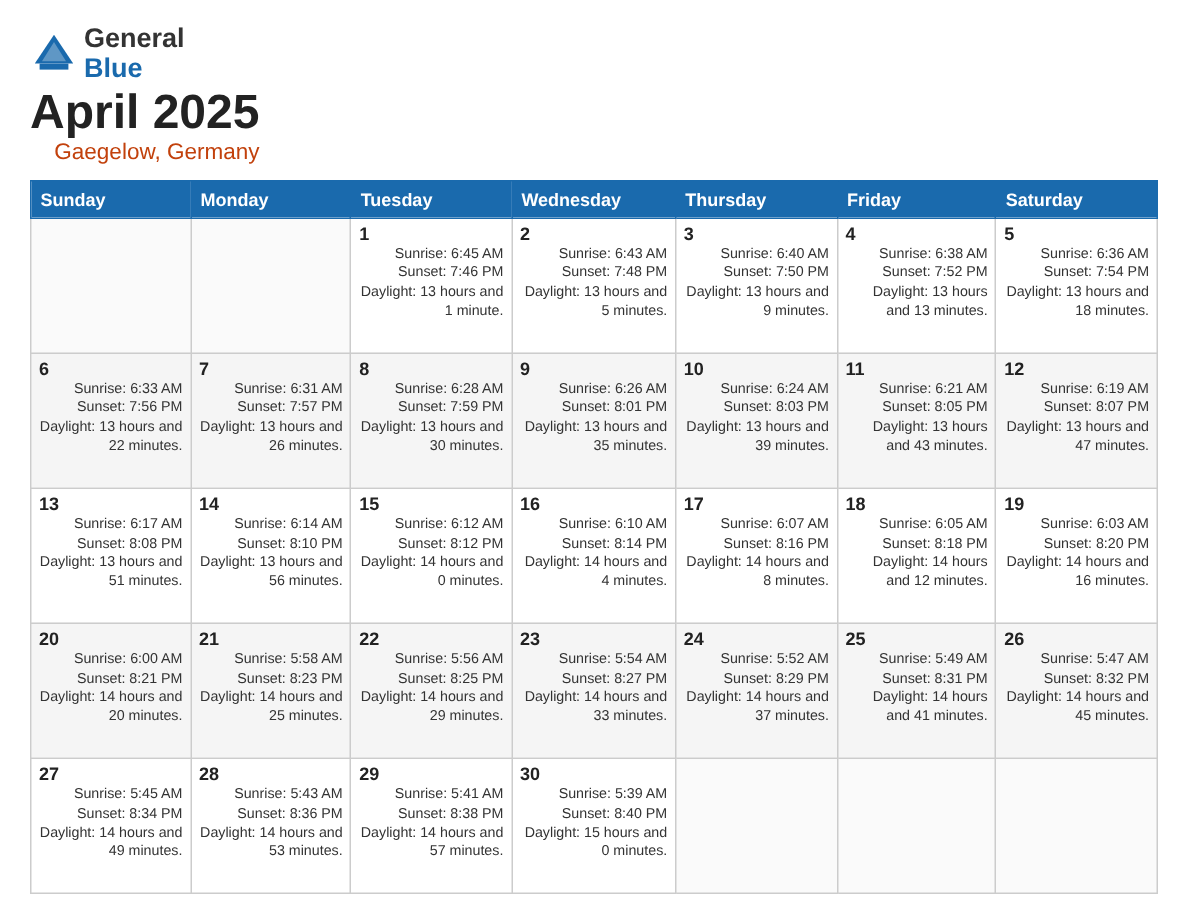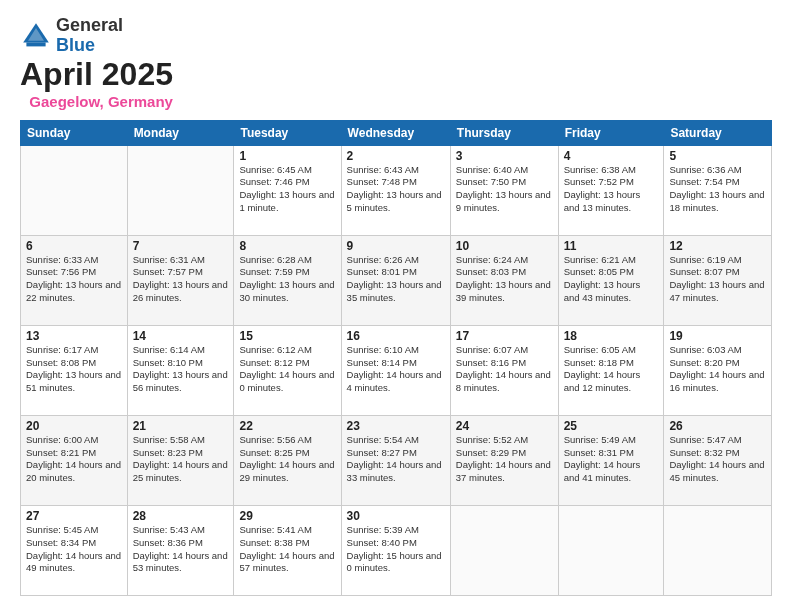--- a/index.html
+++ b/index.html
@@ -52,22 +52,21 @@
       text-align: right;
     }
     .month-title {
       font-size: 32px;
       font-weight: bold;
       color: #222;
       text-align: center;
     }
     .location {
       font-size: 15px;
-      color: #ec4899;
-      font-weight: bold;
+      color: #c2410c;
     }
     .calendar {
       width: 100%;
       border-collapse: collapse;
       flex: 1;
     }
     .calendar th {
       background: #1a6aad;
       color: #fff;
       font-size: 12px;
@@ -93,20 +92,21 @@
       font-size: 12px;
       font-weight: bold;
       color: #222;
       display: block;
       margin-bottom: 1px;
     }
     .day-info {
       font-size: 9.5px;
       color: #333;
       line-height: 1.35;
+      text-align: right;
     }
     tr:nth-child(even) td {
       background: #f5f5f5;
     }
     tr:nth-child(odd) td {
       background: #fff;
     }
     
     .calendar td.empty {
       background: #fafafa;

